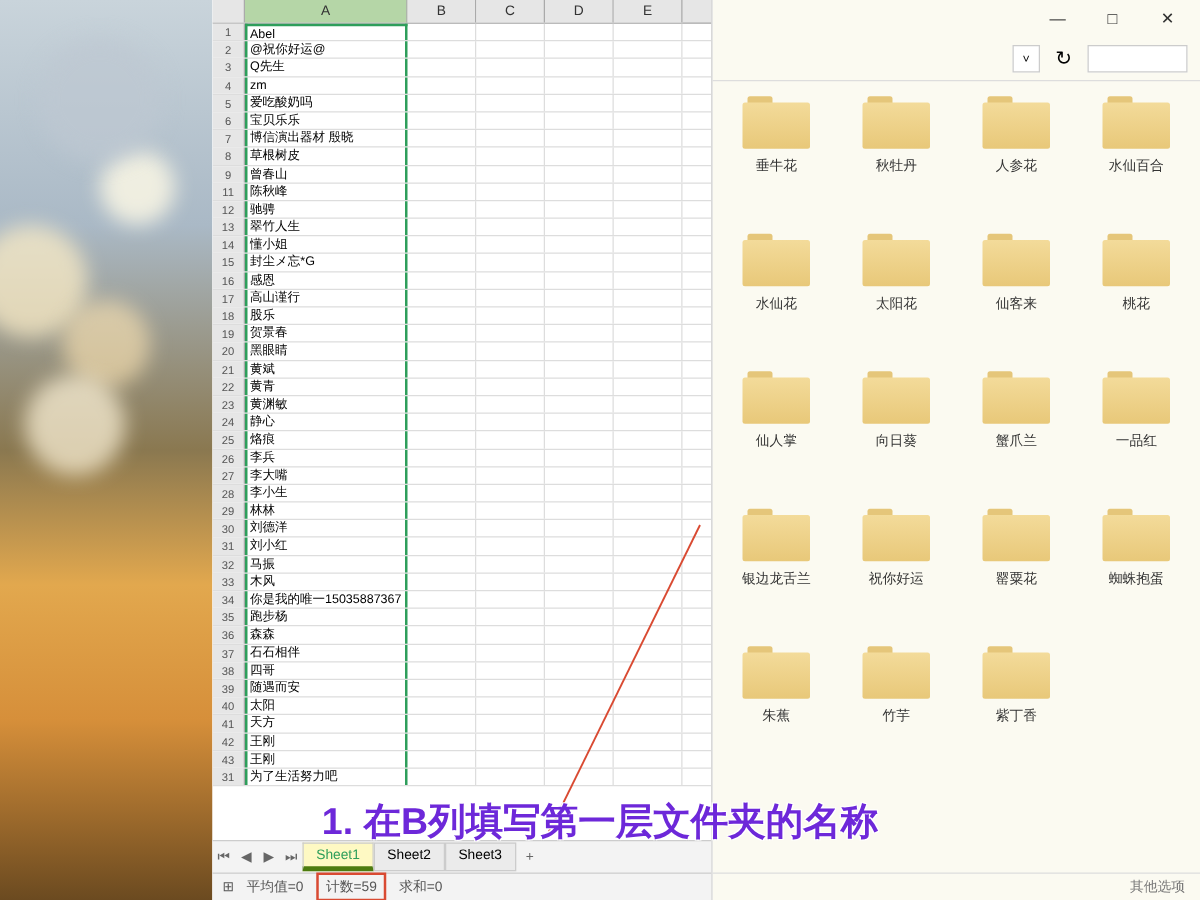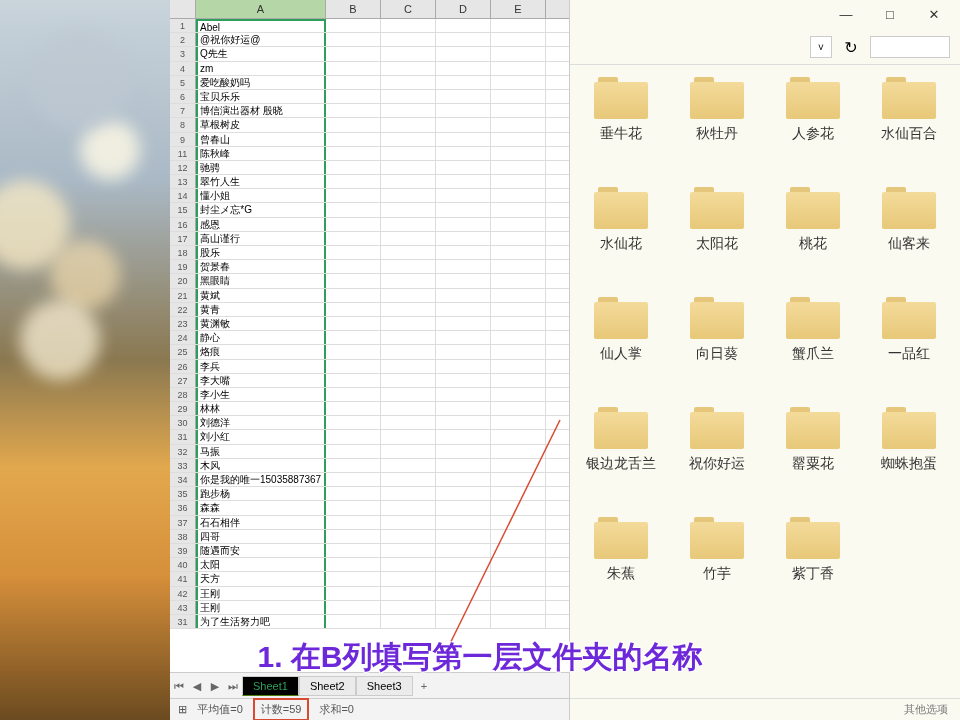--- a/index.html
+++ b/index.html
@@ -27,42 +27,42 @@
 .row { display: flex; height: 14.2px; border-bottom: 1px solid #ddd; }
 .row-head { width: 26px; background: #e6e6e6; text-align: center; font-size: 9px; color: #555; border-right: 1px solid #aaa; line-height: 14px; }
 .cell { border-right: 1px solid #ddd; font-size: 10px; padding-left: 2px; line-height: 14px; white-space: nowrap; overflow: visible; }
 .cell.col-A { border-left: 2px solid #2e9e5b; border-right: 2px solid #2e9e5b; }
 .row:first-child .cell.col-A { border-top: 2px solid #2e9e5b; }
 .cell.col-B,.cell.col-C,.cell.col-D,.cell.col-E { width: 55px; }
 
 .sheet-tabs { display: flex; align-items: center; height: 26px; background: #f3f3f3; border-top: 1px solid #ccc; font-size: 11px; }
 .nav-btn { width: 18px; height: 20px; text-align: center; color: #666; line-height: 20px; cursor: pointer; }
 .tab { padding: 3px 10px; border: 1px solid #ccc; background: #ebebeb; cursor: pointer; }
-.tab.active { background: #000000; color: #2e9e5b; border-bottom: 1px solid #4d7c0f; }
+.tab.active { background: #fef9c3; color: #2e9e5b; border-bottom: 4px solid #4d7c0f; }
 .tab-add { padding: 3px 8px; color: #666; cursor: pointer; }
 .status-bar { display: flex; align-items: center; height: 22px; background: #f3f3f3; font-size: 11px; color: #555; padding-left: 8px; border-top: 1px solid #ccc; gap: 4px; }
 .status-item { padding: 2px 6px; }
 .status-item.hl { border: 2px solid #d94a32; }
 
 .arrow-line { position: absolute; pointer-events: none; z-index: 5; }
 
 
 .explorer { flex: 1; background: #fbfaf1; display: flex; flex-direction: column; }
 .window-ctrl { display: flex; justify-content: flex-end; align-items: center; height: 30px; gap: 0; padding-right: 4px; }
 .wc-btn { width: 44px; height: 28px; text-align: center; line-height: 28px; font-size: 13px; color: #333; cursor: pointer; }
 .toolbar { display: flex; justify-content: flex-end; align-items: center; padding: 6px 10px; gap: 8px; border-bottom: 1px solid #ddd; }
 .dropdown { width: 22px; height: 22px; border: 1px solid #ccc; background: #fff; display: flex; align-items: center; justify-content: center; font-size: 10px; cursor: pointer; }
 .refresh { width: 22px; height: 22px; display: flex; align-items: center; justify-content: center; cursor: pointer; }
 .search { width: 80px; height: 22px; border: 1px solid #ccc; background: #fff; }
 .folder-grid { flex: 1; padding: 8px 4px; display: grid; grid-template-columns: repeat(4, 1fr); grid-auto-rows: 108px; gap: 2px; overflow: hidden; }
 .folder-item { display: flex; flex-direction: column; align-items: center; cursor: pointer; padding-top: 4px; }
 .folder-icon { width: 54px; height: 42px; position: relative; }
 .folder-icon::before { content: ''; position: absolute; top: 0; left: 4px; width: 20px; height: 8px; background: #e5c67a; border-radius: 2px 2px 0 0; }
 .folder-icon::after { content: ''; position: absolute; top: 5px; left: 0; width: 54px; height: 37px; background: linear-gradient(180deg, #f3db9a, #e8c879); border-radius: 2px; }
-.folder-label { font-size: 14px; color: #333; margin-top: 6px; text-align: center; }
+.folder-label { font-size: 11px; color: #333; margin-top: 6px; text-align: center; }
 .explorer-status { height: 22px; border-top: 1px solid #ddd; font-size: 11px; color: #777; display: flex; align-items: center; justify-content: flex-end; padding-right: 12px; }
 
 
 .overlay-text { position: absolute; bottom: 42px; left: 50%; transform: translateX(-50%); font-size: 30px; font-weight: 600; color: #6d28d9; text-shadow: -1px -1px 0 #fff,1px -1px 0 #fff,-1px 1px 0 #fff,1px 1px 0 #fff; white-space: nowrap; z-index: 20; }
 </style>
 </head>
 <body>
 
 <div class="container">
   <div class="bokeh">
@@ -487,25 +487,25 @@
         <div class="folder-item">
           <div class="folder-icon"></div>
           <div class="folder-label">水仙花</div>
         </div>
         <div class="folder-item">
           <div class="folder-icon"></div>
           <div class="folder-label">太阳花</div>
         </div>
         <div class="folder-item">
           <div class="folder-icon"></div>
+          <div class="folder-label">仙客来</div>
+        </div>
+        <div class="folder-item">
+          <div class="folder-icon"></div>
           <div class="folder-label">桃花</div>
-        </div>
-        <div class="folder-item">
-          <div class="folder-icon"></div>
-          <div class="folder-label">仙客来</div>
         </div>
         <div class="folder-item">
           <div class="folder-icon"></div>
           <div class="folder-label">仙人掌</div>
         </div>
         <div class="folder-item">
           <div class="folder-icon"></div>
           <div class="folder-label">向日葵</div>
         </div>
         <div class="folder-item">

